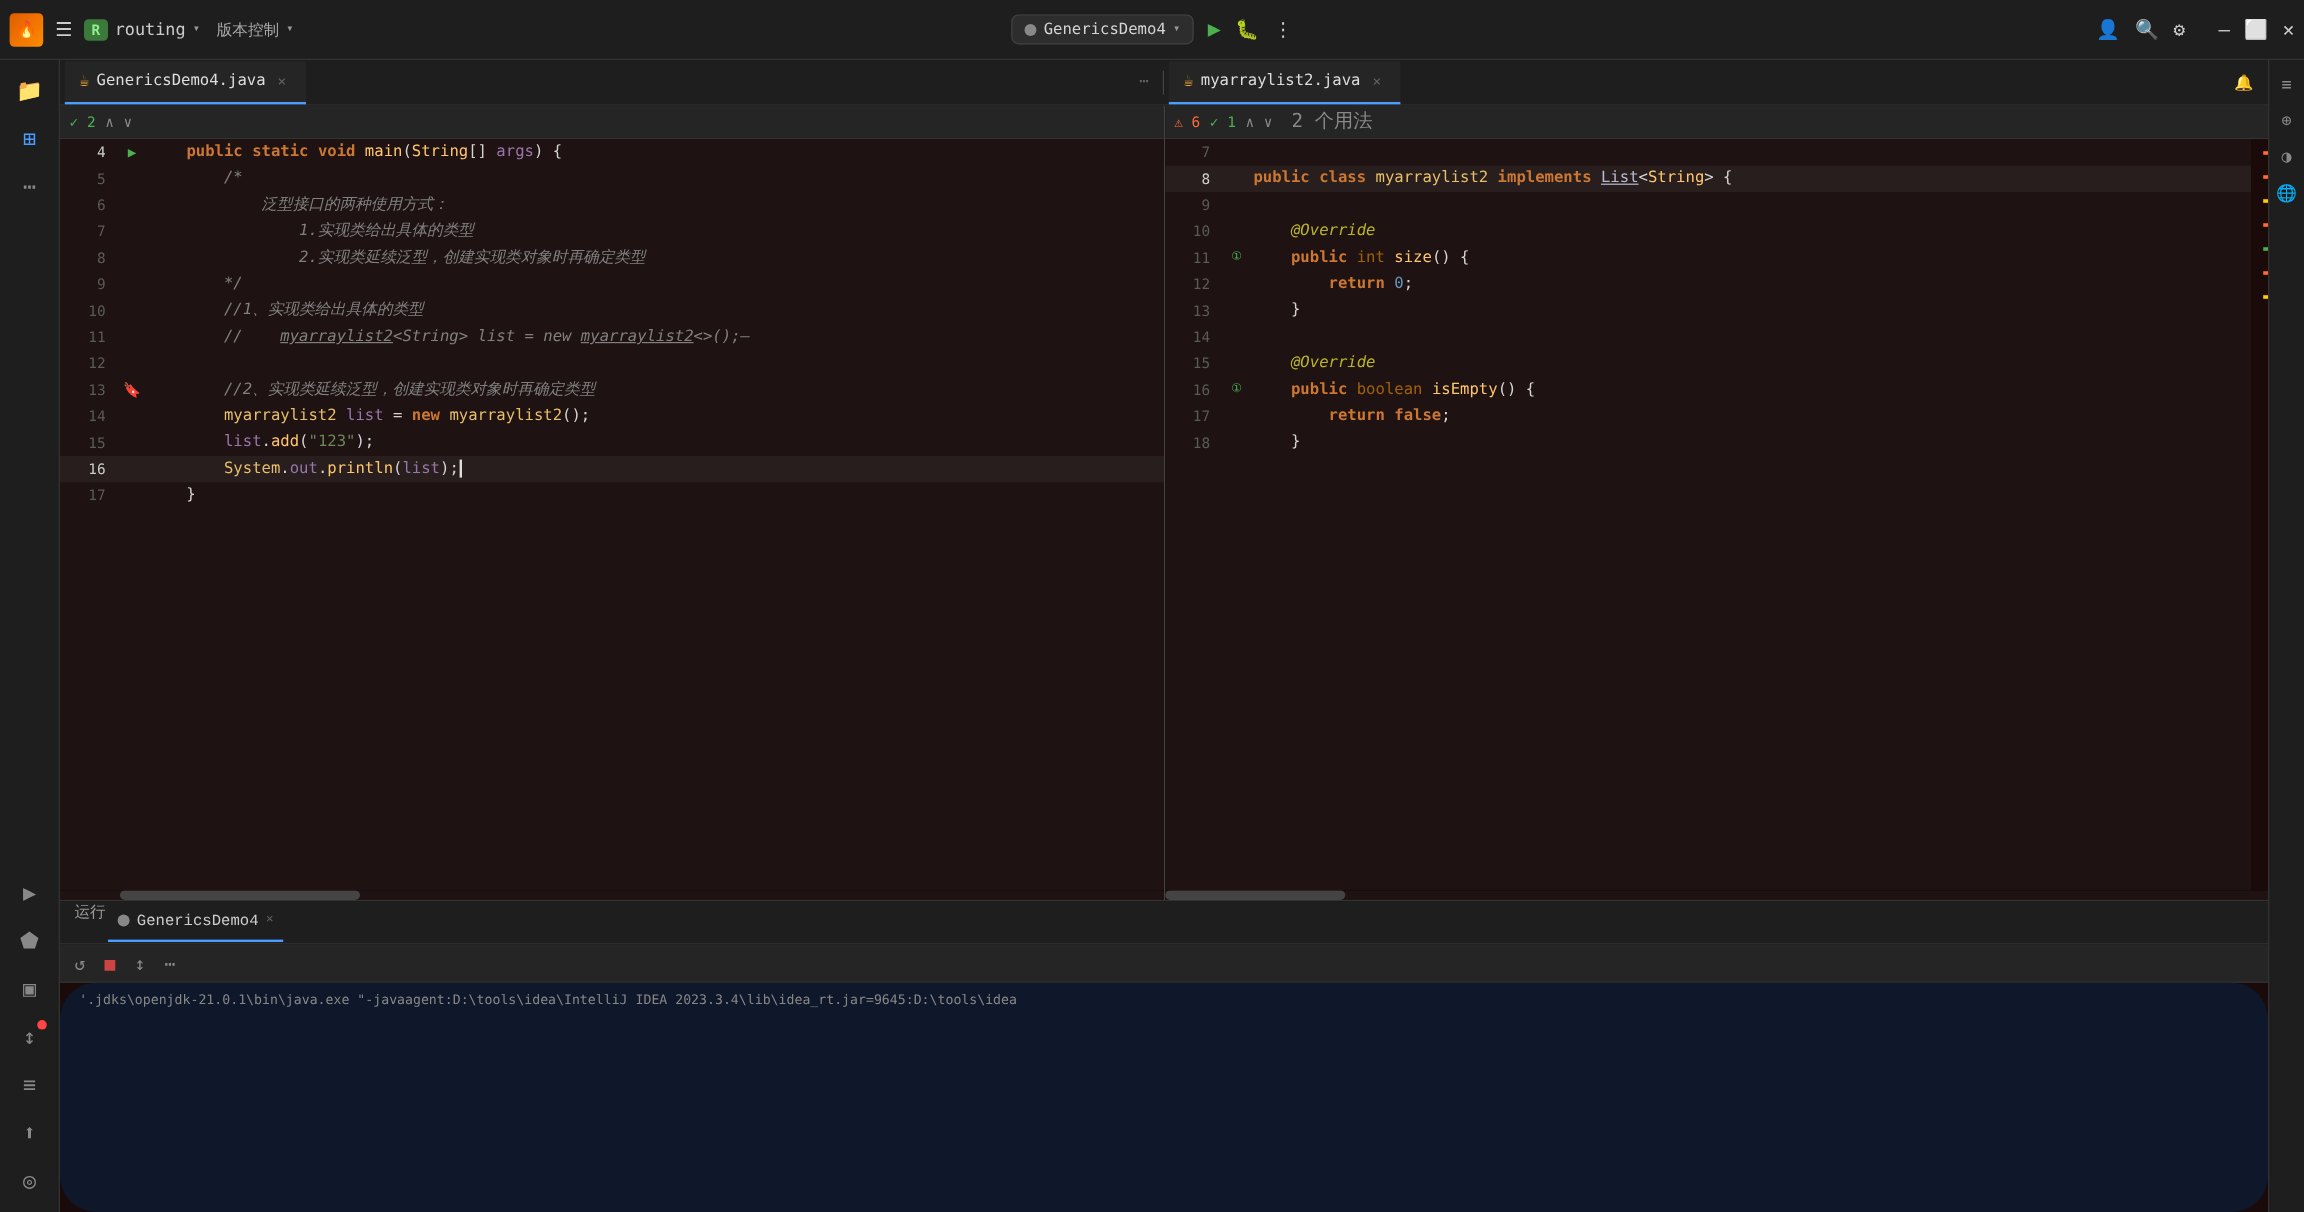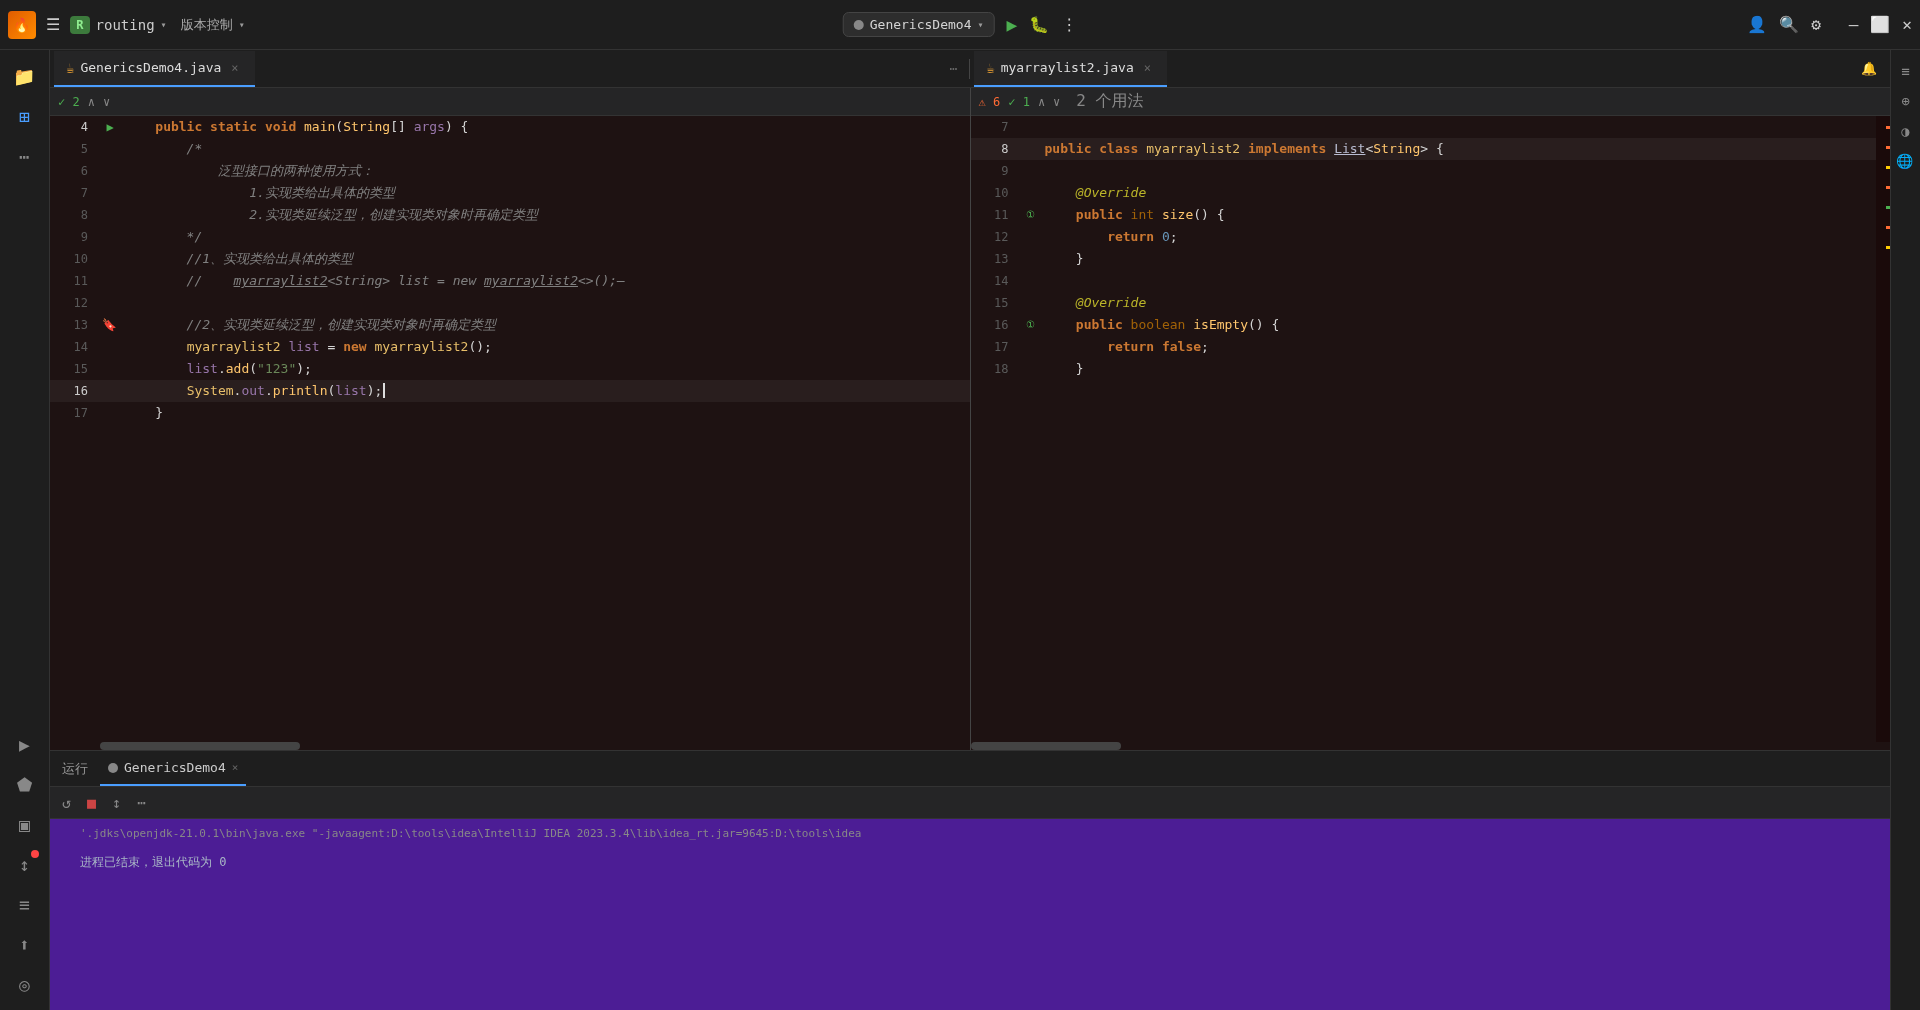--- a/index.html
+++ b/index.html
@@ -386,24 +386,24 @@
       height: 260px;
       background: #1a0a0a;
       border-top: 1px solid #333;
       display: flex;
       flex-direction: column;
     }
     .run-panel-header {
       height: 36px;
       background: #1e1e1e;
       display: flex;
-      align-items: center;
       padding: 0 12px;
-      gap: 12px;
+      gap: 2px;
       border-bottom: 1px solid #333;
+      font-family: Liberation Mono, monospace;
     }
     .run-label {
       color: #999;
       font-size: 13px;
       cursor: pointer;
     }
     .run-tab {
       display: flex;
       align-items: center;
       gap: 6px;
@@ -435,24 +435,25 @@
     }
     .run-tool-btn {
       color: #888;
       font-size: 15px;
       cursor: pointer;
       padding: 2px 4px;
     }
     .run-output {
       flex: 1;
       overflow-y: auto;
-      padding: 4px 30px;
+      padding: 4px 16px;
       font-size: 12px;
       line-height: 20px;
-      background: #4c1d95;
+      background: #0f172a;
+      border-radius: 30px;
     }
     .run-output::-webkit-scrollbar { width: 6px; }
     .run-output::-webkit-scrollbar-thumb { background: #444; }
     .run-cmd { color: #888; font-size: 11px; word-break: break-all; }
     .run-result { color: #a9b7c6; }
     .run-exit { color: #a9b7c6; margin-top: 8px; }
 
     .run-output-scroll {
       overflow-x: auto;
     }
@@ -779,21 +780,20 @@
       <div class="run-toolbar">
         <span class="run-tool-btn">↺</span>
         <span class="run-tool-btn" style="color:#cc4444;">■</span>
         <span class="run-tool-btn">↕</span>
         <span class="run-tool-btn">⋯</span>
       </div>
       <div class="run-output">
         <div class="run-output-scroll">
           <span class="run-cmd">'.jdks\openjdk-21.0.1\bin\java.exe "-javaagent:D:\tools\idea\IntelliJ IDEA 2023.3.4\lib\idea_rt.jar=9645:D:\tools\idea</span>
         </div>
-        <div class="run-exit">进程已结束，退出代码为 0</div>
       </div>
     </div>
 
   </div>
 
   <div class="right-sidebar">
     <div class="right-sidebar-icon">≡</div>
     <div class="right-sidebar-icon">⊕</div>
     <div class="right-sidebar-icon">◑</div>
     <div class="right-sidebar-icon">🌐</div>

